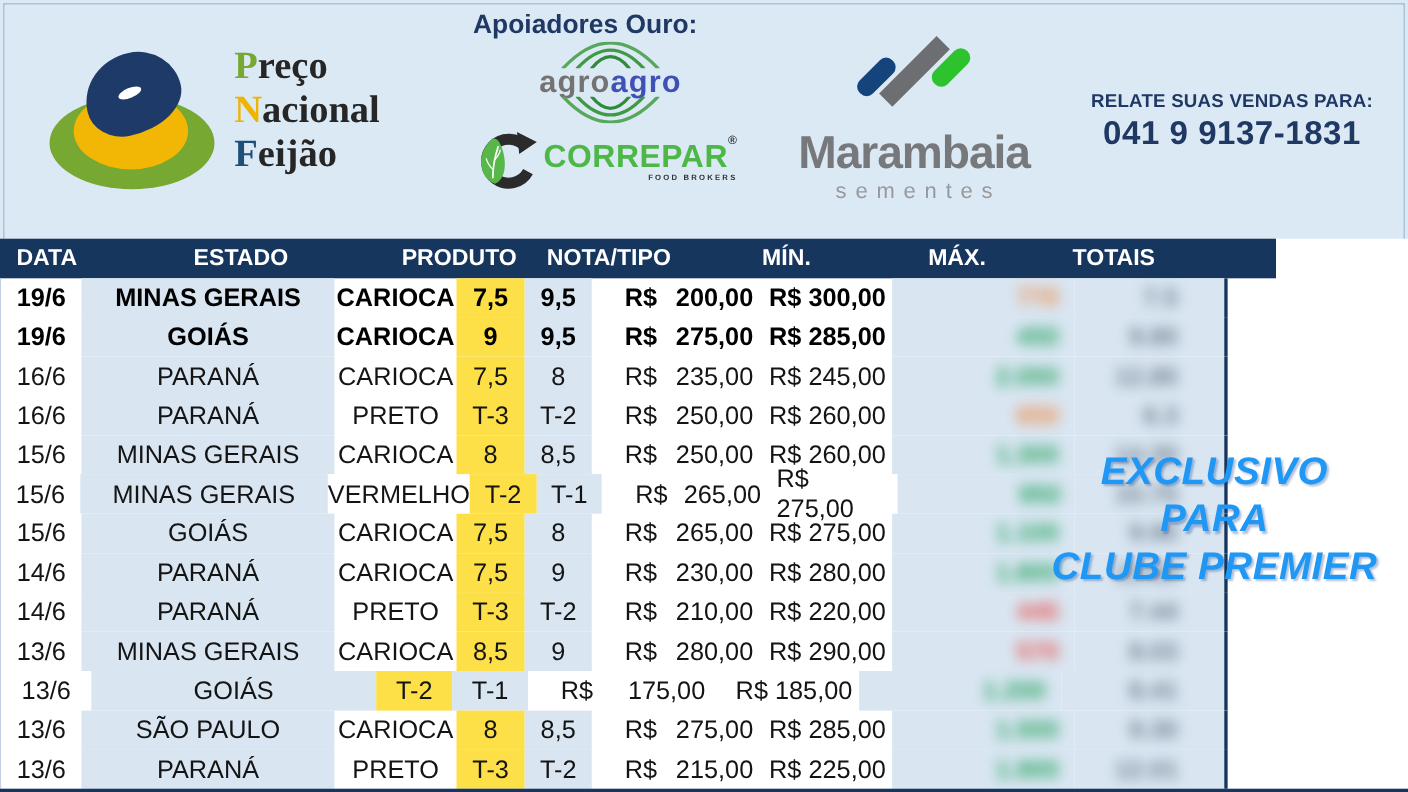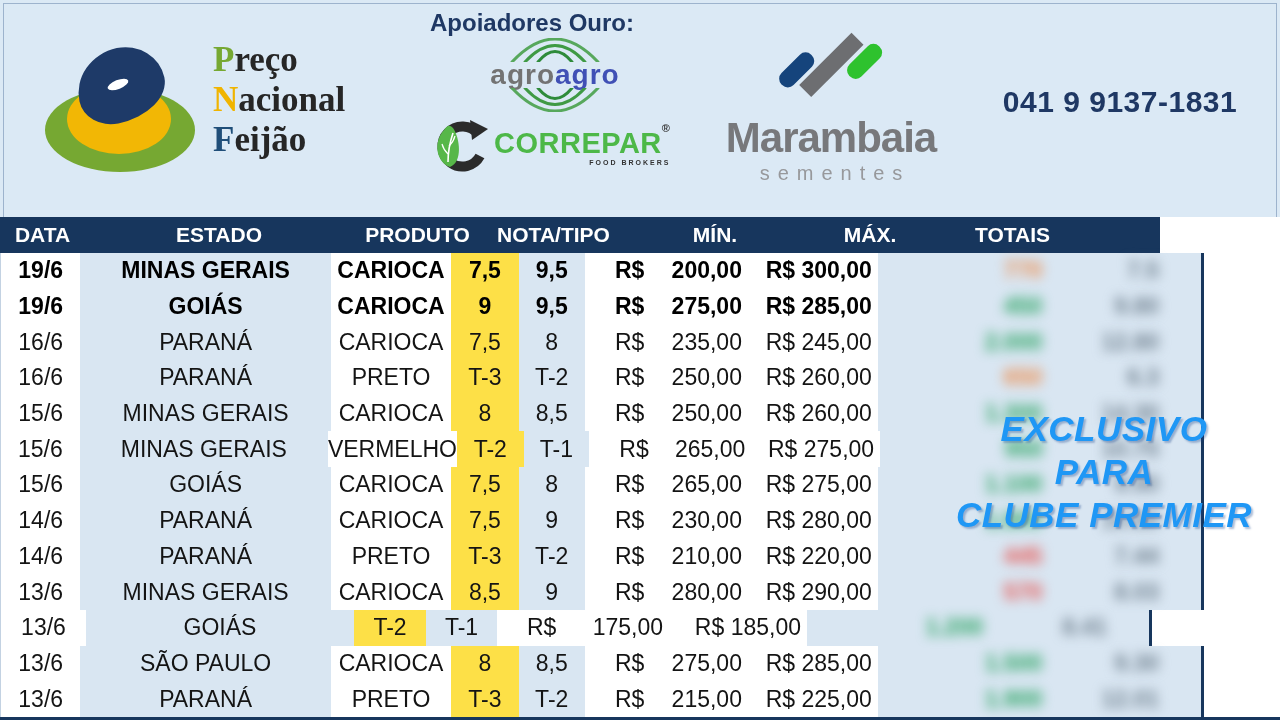--- a/index.html
+++ b/index.html
@@ -44,21 +44,21 @@
 
   
   .contact{position:absolute;left:972px;top:82px;width:296px;text-align:center;color:#1f3864;}
   .contact-label{font-size:17px;font-weight:bold;letter-spacing:0.2px;}
   .contact-phone{font-size:30px;font-weight:bold;margin-top:3px;letter-spacing:0.5px;}
 
   
   .thead{position:absolute;left:0;top:217px;width:1160px;height:36px;background:#17365d;
          display:flex;color:#ffffff;font-weight:bold;font-size:21px;align-items:center;}
   .th{text-align:center;}
-  .tbody{position:absolute;left:0;top:253px;width:1204px;height:464px;border-left:1px solid #c3d2e2;box-sizing:border-box;}
+  .tbody{position:absolute;left:0;top:253px;width:1116px;height:464px;border-left:1px solid #c3d2e2;box-sizing:border-box;}
   .tr{display:flex;height:35.7px;align-items:center;font-size:23px;color:#141414;}
   .tr.b{font-weight:bold;color:#000;}
   .td{height:100%;display:flex;align-items:center;justify-content:center;box-sizing:border-box;}
   .c-data{width:85px;} .c-estado{width:268px;background:#d9e6f2;}
   .c-produto{width:129px;} .c-nota1{width:72px;background:#fde047;} .c-nota2{width:71px;background:#d9e6f2;}
   .c-min{width:180px;justify-content:space-between;padding-left:30px;padding-right:14px;}
   .c-max{width:130px;justify-content:flex-end;padding-right:6px;}
   .c-qtd{width:190px;background:#d9e6f2;justify-content:flex-end;padding-right:14px;}
   .c-tot{width:155px;background:#d9e6f2;justify-content:flex-end;padding-right:42px;border-right:3px solid #17365d;}
   .h-data{width:85px;} .h-estado{width:268px;} .h-produto{width:129px;} .h-nota{width:143px;}
@@ -133,20 +133,21 @@
           <rect x="41" y="10" width="17" height="74" fill="#6d6e71"></rect>
           <rect x="62" y="0" width="17" height="42" rx="8" fill="#2ec22e"></rect>
           <rect x="20" y="54" width="17" height="42" rx="8" fill="#15447c"></rect>
         </g>
       </svg>
       <div class="marambaia-name">Marambaia</div>
       <div class="marambaia-sub">sementes</div>
     </div>
 
     <div class="contact">
+      <div class="contact-label">RELATE SUAS VENDAS PARA:</div>
       <div class="contact-phone">041 9 9137-1831</div>
     </div>
   </div>
 
   <div class="thead">
     <div class="th h-data">DATA</div>
     <div class="th h-estado">ESTADO</div>
     <div class="th h-produto">PRODUTO</div>
     <div class="th h-nota">NOTA/TIPO</div>
     <div class="th h-min">MÍN.</div>

